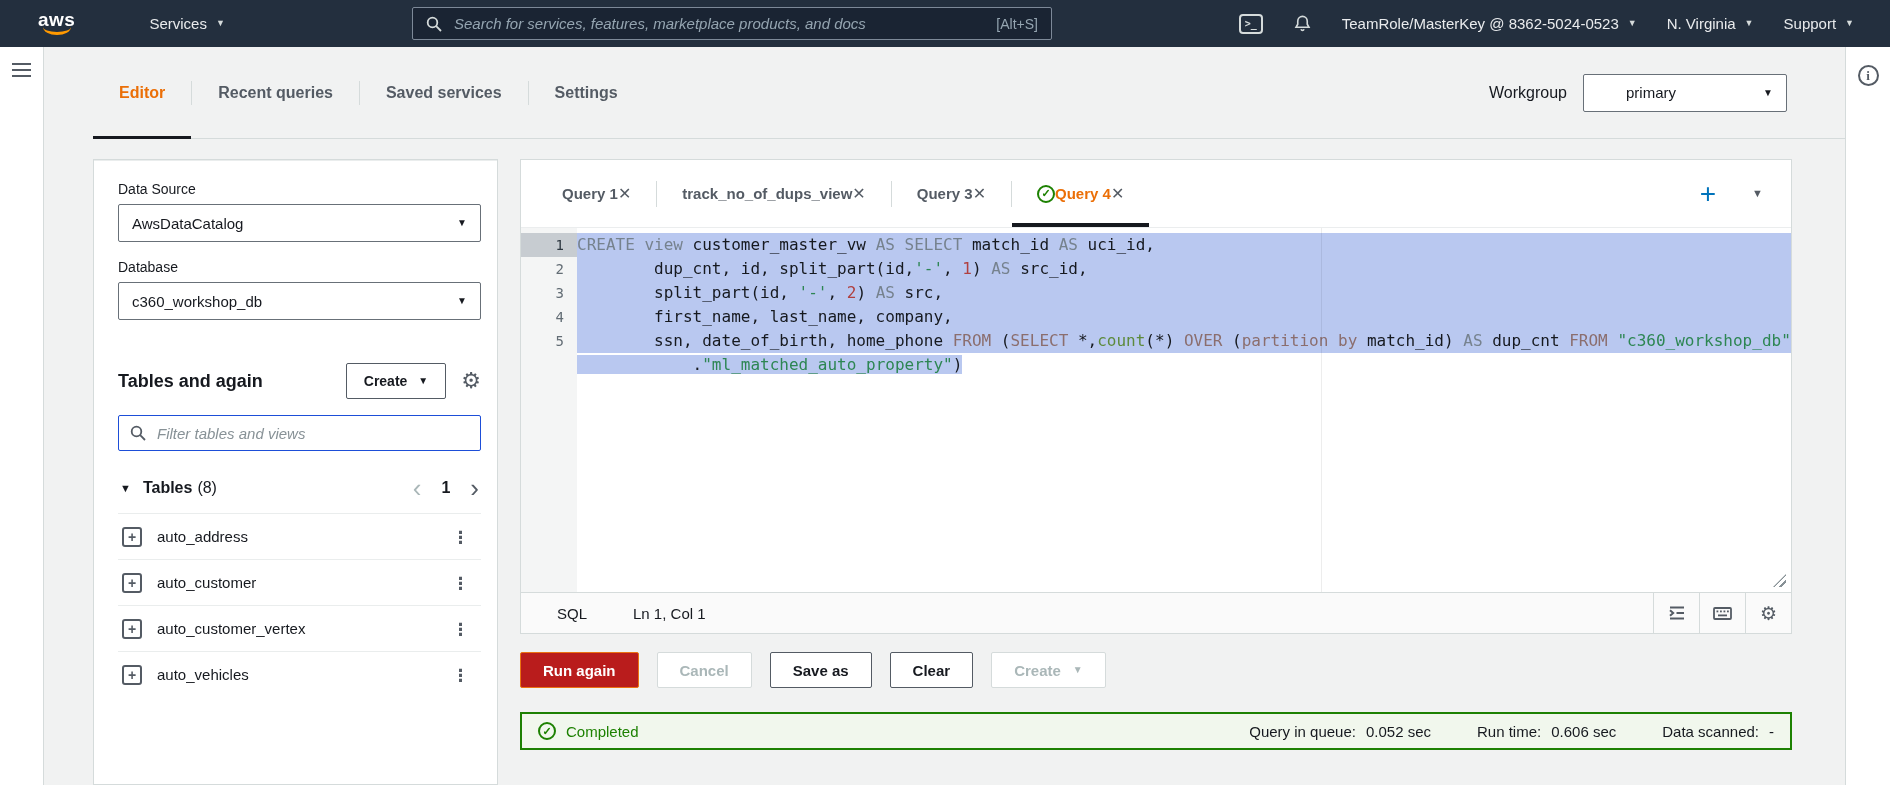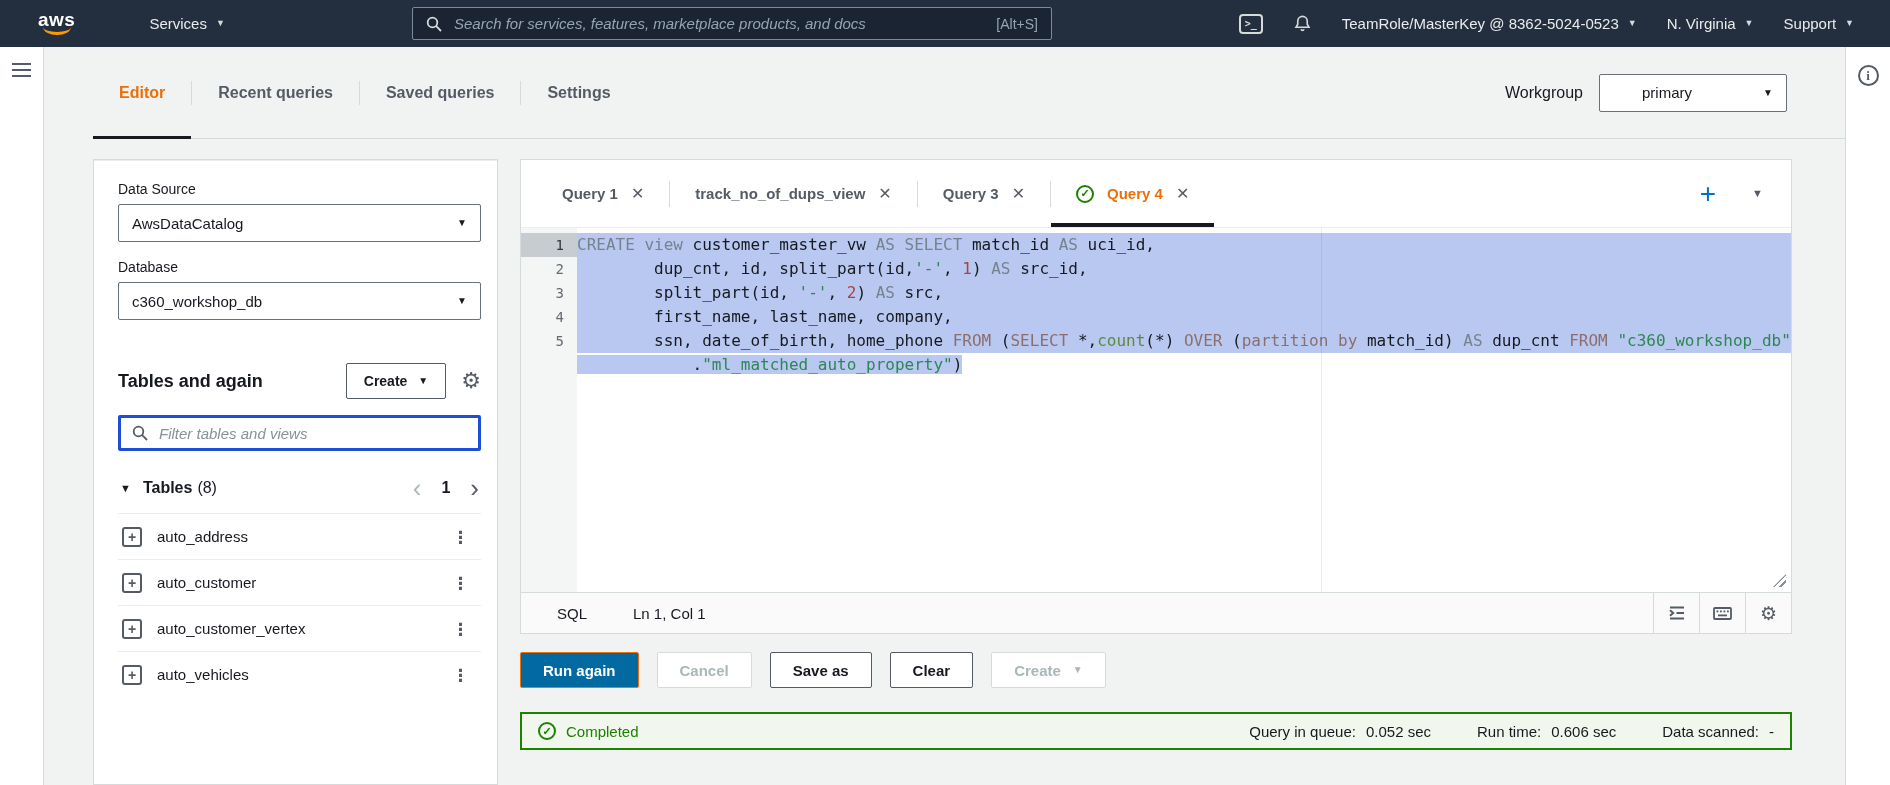--- a/index.html
+++ b/index.html
@@ -63,21 +63,21 @@
   .nav-tab.active::after { content:""; position:absolute; left:0; right:0; bottom:-1px; height:3px; background:#16191f; }
   .nav-div { width:1px; height:24px; background:#d5dbdb; }
   .workgroup { margin-left:auto; margin-right:58px; display:flex; align-items:center; gap:16px; }
   .workgroup-label { font-size:16px; color:#16191f; }
   .select-box {
     height:38px; background:#fff; border:1px solid #687078; border-radius:2px;
     display:flex; align-items:center; justify-content:space-between;
     padding:0 13px; font-size:15px; color:#16191f; cursor:pointer;
   }
   .select-box .caret { color:#16191f; font-size:10px; }
-  .wg-select { width:188px;padding-left:42px; }
+  .wg-select { width:204px;padding-left:42px; }
   
   .content { display:flex; gap:22px; margin:20px 0 0 49px; flex:1; min-height:0; }
   
   .data-panel { width:405px; background:#fff; border:1px solid #d5dbdb; display:flex; flex-direction:column; }
   .dp-header { display:flex; align-items:center; padding:22px 20px; }
   .dp-title { font-size:18px; font-weight:bold; flex:1; }
   .dp-header-icons { display:flex; align-items:center; gap:24px; color:#545b64; }
   .dp-divider { height:1px; background:#eaeded; }
   .dp-body { padding:20px 16px 0 24px; display:flex; flex-direction:column; min-height:0; flex:1; }
   .field-label { font-size:14px; color:#16191f; margin-bottom:7px; }
@@ -85,21 +85,21 @@
   .tv-header { display:flex; align-items:center; margin:26px 0 16px 0; }
   .tv-title { font-size:18px; font-weight:bold; flex:1; }
   .create-btn {
     height:36px; border:1px solid #545b64; border-radius:2px; background:#fff;
     font-weight:bold; font-size:14px; color:#16191f;
     display:flex; align-items:center; gap:11px; padding:0 17px; cursor:pointer;
   }
   .create-btn .caret { color:#16191f; font-size:10px; }
   .gear-glyph { font-family:"DejaVu Sans",sans-serif; font-size:22px; color:#545b64; line-height:1; cursor:pointer; margin-left:15px; }
   .filter-box {
-    height:36px; border:3px solid #1d4ed8; border-radius:2px; background:#fff;
+    height:36px; border:1px solid #1d4ed8; border-radius:2px; background:#fff;
     display:flex; align-items:center; gap:9px; padding:0 11px;
   }
   .filter-box input { flex:1; border:none; outline:none; font-size:15px; font-family:"Liberation Sans",sans-serif; color:#16191f; }
   .filter-box input::placeholder { font-style:italic; color:#879196; }
   .tables-row { display:flex; align-items:center; margin:24px 2px 8px 2px; }
   .tables-caret { font-size:11px; color:#16191f; cursor:pointer; }
   .tables-title { font-size:16px; font-weight:bold; margin-left:12px; }
   .tables-count { font-size:16px; font-weight:normal; color:#16191f; margin-left:5px; }
   .pagination { margin-left:auto; display:flex; align-items:center; gap:20px; }
   .pg-prev { font-size:26px; color:#aab7b8; line-height:1; cursor:pointer; }
@@ -112,21 +112,21 @@
     color:#545b64; font-size:14px; font-weight:bold;
     display:flex; align-items:center; justify-content:center; flex:none;
   }
   .table-name { font-size:15px; margin-left:15px; flex:1; }
   .kebab { font-size:17px; font-weight:bold; color:#545b64; padding:0 8px; cursor:pointer; font-family:"DejaVu Sans",sans-serif; }
   
   .editor-col { width:1272px; display:flex; flex-direction:column; }
   .editor-card { background:#fff; border:1px solid #d5dbdb; }
   .qtabbar { height:67px; display:flex; align-items:center; padding-left:16px; }
   .qtab {
-    position:relative; height:100%; display:flex; align-items:center; gap:13px;
+    position:relative; height:100%; display:flex; align-items:center; 
     padding:0 25px; font-size:15px; font-weight:bold; color:#545b64; cursor:pointer;
   }
   .qtab-close { font-weight:normal; font-size:16px; color:#545b64; cursor:pointer; }
   .qtab.active { color:#eb6f07; }
   .qtab.active::after { content:""; position:absolute; left:0; right:0; bottom:0; height:4px; background:#16191f; }
   .qdiv { width:1px; height:26px; background:#d5dbdb; }
   .check-circle {
     width:18px; height:18px; border:2px solid #1d8102; border-radius:50%;
     color:#1d8102; font-size:11px; font-weight:bold; flex:none;
     display:flex; align-items:center; justify-content:center;
@@ -164,21 +164,21 @@
   .sb-icon { width:46px; border-left:1px solid #d5dbdb; display:flex; align-items:center; justify-content:center; color:#545b64; cursor:pointer; }
   .gear-glyph-sm { font-family:"DejaVu Sans",sans-serif; font-size:19px; color:#545b64; line-height:1; }
   
   .actions { display:flex; align-items:center; gap:18px; margin-top:18px; }
   .btn {
     height:36px; border-radius:2px; font-weight:bold; font-size:15px;
     display:flex; align-items:center; padding:0 22px;
     background:#fff; border:1px solid #545b64; color:#16191f; cursor:pointer;
     font-family:"Liberation Sans",sans-serif;
   }
-  .btn-primary { background:#0369a1; border:1px solid #ec7211; color:#fff; }
+  .btn-primary { background:#b91c1c; border:1px solid #ec7211; color:#fff; }
   .btn-disabled { border:1px solid #d5dbdb; color:#aab7b8; cursor:default; }
   .btn .caret { font-size:10px; margin-left:12px; color:#aab7b8; }
   
   .result-banner {
     margin-top:24px; height:38px; border:2px solid #1d8102; background:#f1f7ed;
     display:flex; align-items:center; padding:0 16px;
   }
   .rb-status { display:flex; align-items:center; gap:10px; color:#1d8102; font-size:15px; }
   .rb-stats { margin-left:auto; display:flex; gap:46px; font-size:15px; color:#16191f; }
   .rb-pair { display:flex; gap:10px; }
@@ -248,21 +248,21 @@
     <div class="nav-tabs-row">
       <div class="nav-tab active">
           <span>Editor</span>
         </div>
       <div class="nav-div"></div>
       <div class="nav-tab">
           <span>Recent queries</span>
         </div>
       <div class="nav-div"></div>
       <div class="nav-tab">
-          <span>Saved queries</span>
+          <span>Saved services</span>
         </div>
       <div class="nav-div"></div>
       <div class="nav-tab">
           <span>Settings</span>
         </div>
       <div class="workgroup">
         <span class="workgroup-label">Workgroup</span>
         <div class="select-box wg-select">
           <span>primary</span>
           <span class="caret">▼</span>

